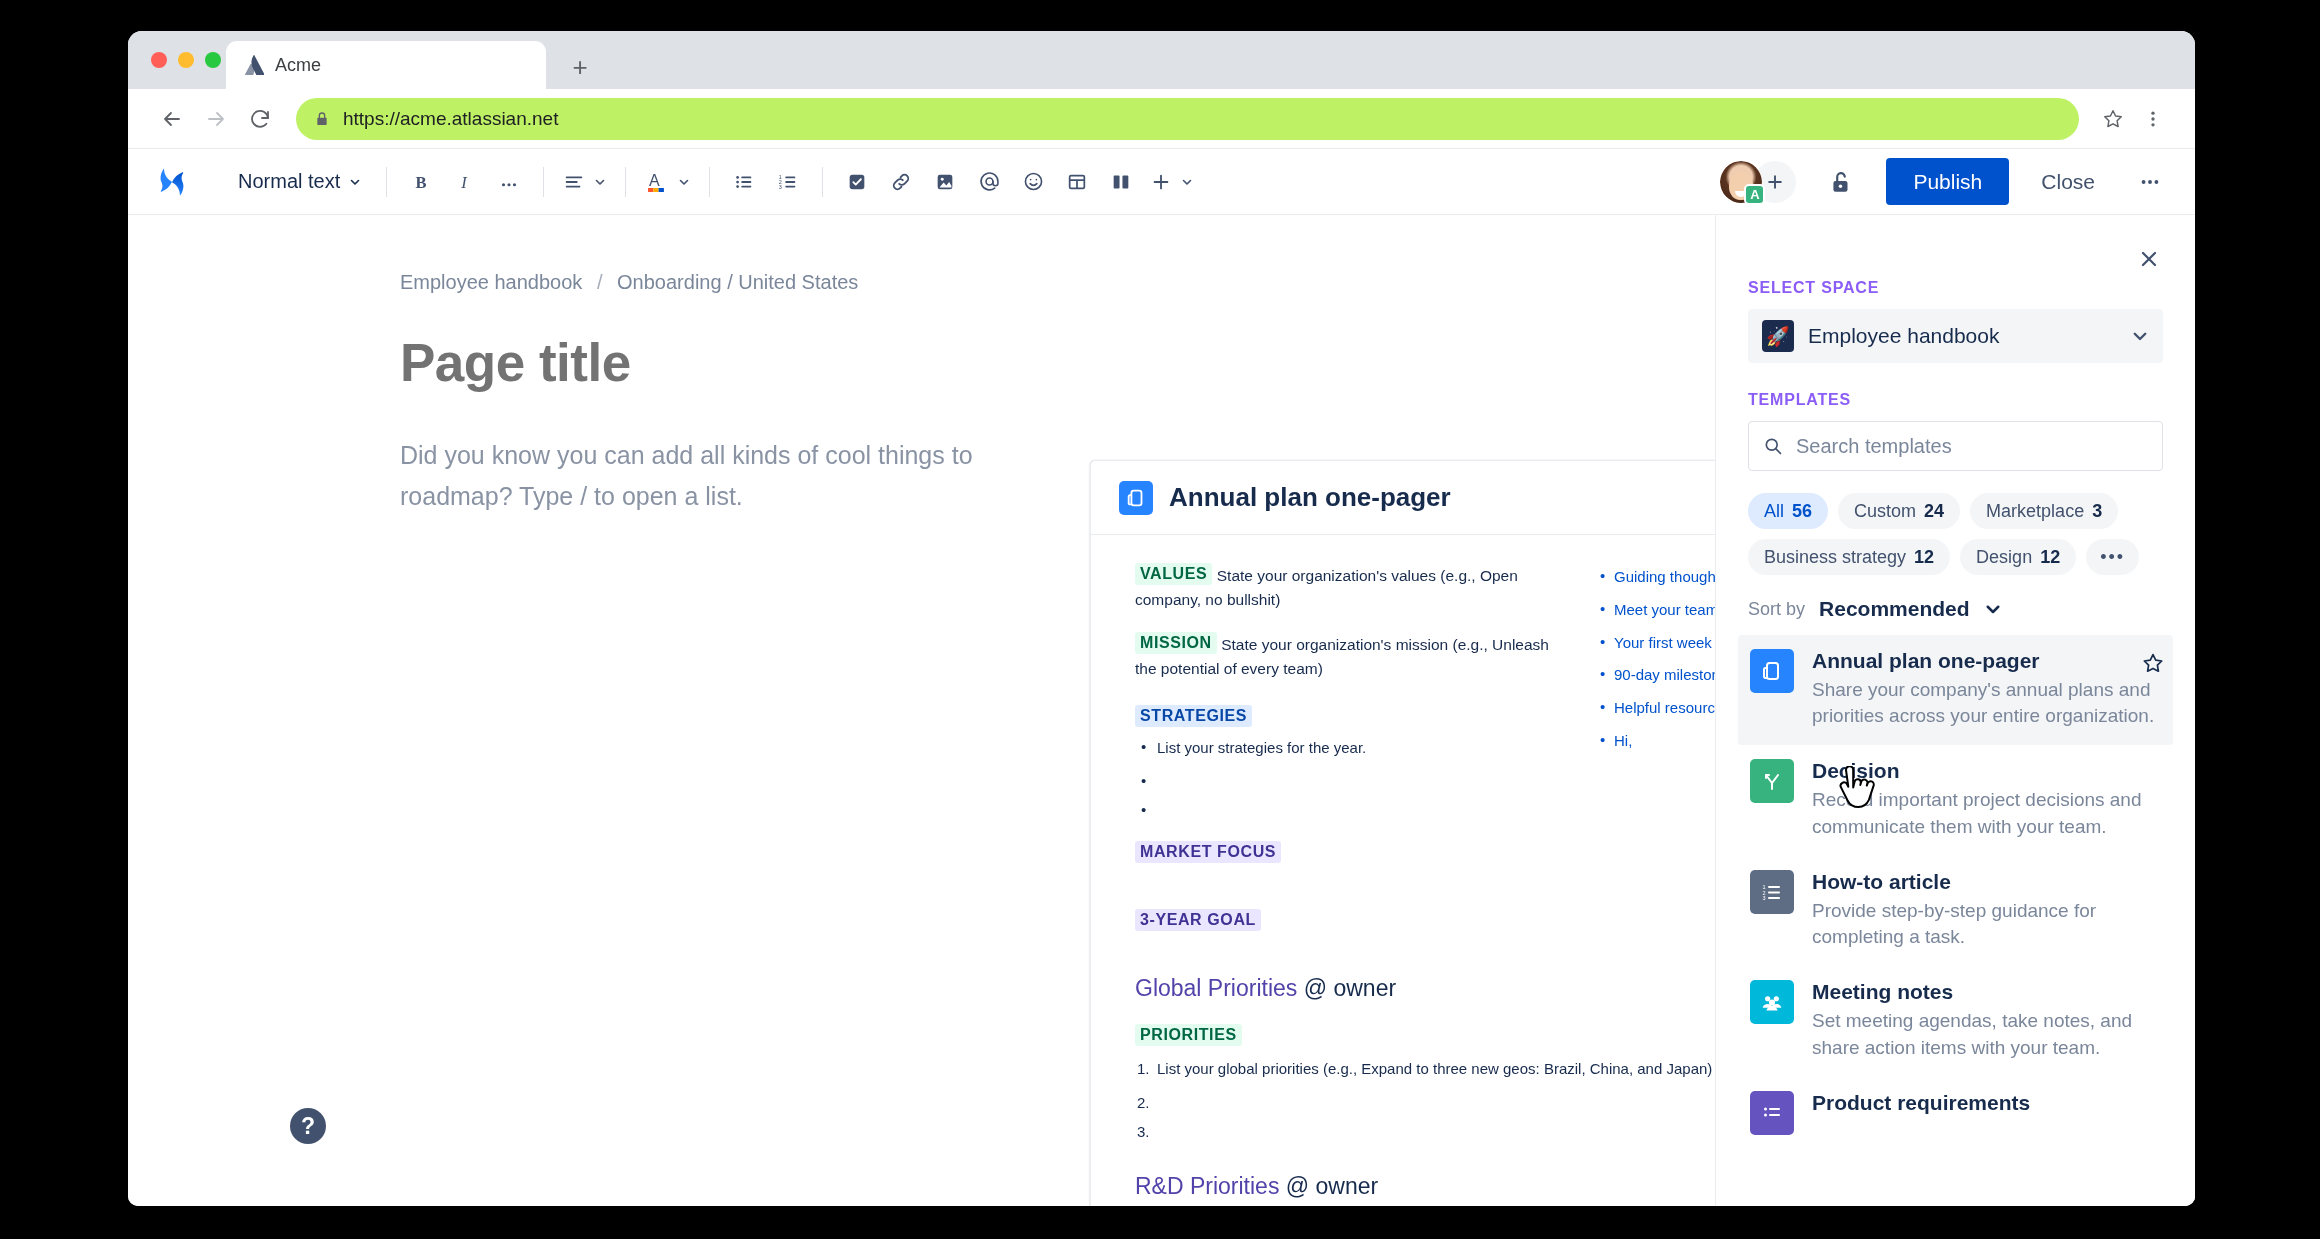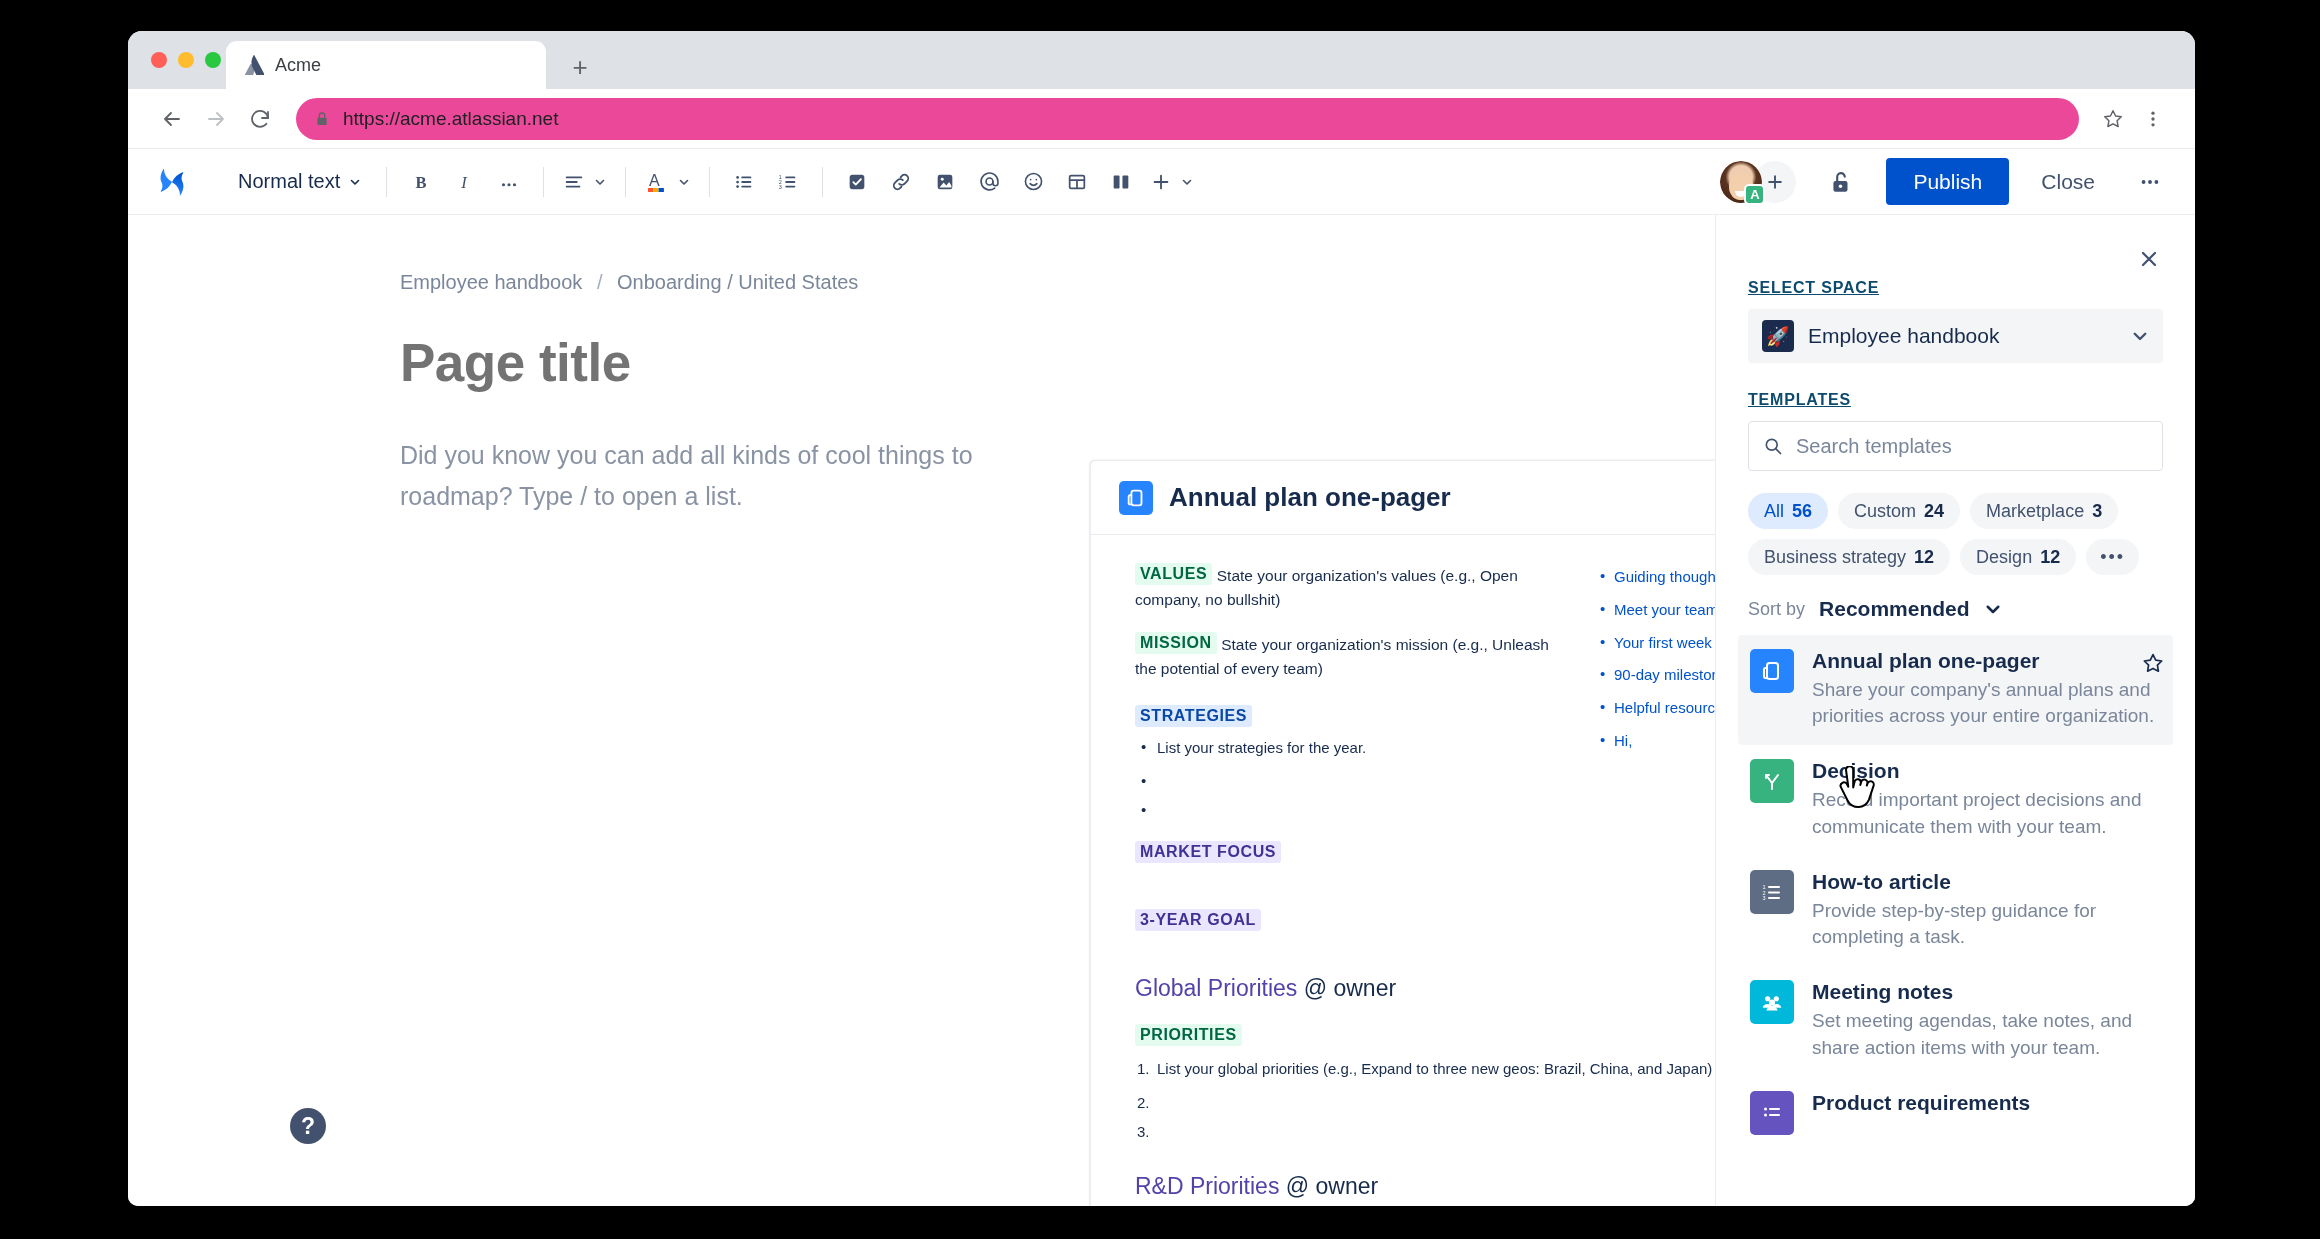--- a/index.html
+++ b/index.html
@@ -54,21 +54,21 @@
     padding: 0 22px; gap: 0px;
     border-bottom: 1px solid #e8eaed;
   }
   .navbtn {
     width: 44px; height: 44px; display: flex; align-items: center; justify-content: center;
     color: #5f6368; flex: none;
   }
   .navbtn.disabled { color: #bdc1c6; }
   .omnibox {
     flex: 1; height: 42px; margin-left: 14px; margin-right: 14px;
-    background: #ec4899; border-radius: 21px;
+    background: #bef264; border-radius: 21px;
     display: flex; align-items: center; padding: 0 18px; gap: 13px;
   }
   .omnibox .url { font-size: 19px; color: #202124; }
   .star-btn, .kebab-btn {
     width: 40px; height: 40px; display:flex; align-items:center; justify-content:center;
     color: #5f6368; flex:none;
   }
 
   
   .editor-toolbar {
@@ -228,22 +228,22 @@
     position: relative;
     padding: 0 32px;
     overflow: hidden;
   }
   .panel-close {
     position: absolute; right: 28px; top: 26px;
     width: 36px; height: 36px; color: #42526e;
     display:flex; align-items:center; justify-content:center;
   }
   .panel-label {
-    font-size: 16px; font-weight: 600; color: #0c4a6e;
-    letter-spacing: .8px; margin-bottom: 12px; text-decoration: underline;
+    font-size: 16px; font-weight: 600; color: #8b5cf6;
+    letter-spacing: .8px; margin-bottom: 12px;
   }
   .space-select {
     height: 54px; background: #f4f5f7; border-radius: 4px;
     display: flex; align-items: center; padding: 0 14px; gap: 14px;
     margin-bottom: 28px;
   }
   .space-emoji {
     width: 32px; height: 32px; border-radius: 4px; background: #1b2b4d;
     display:flex; align-items:center; justify-content:center; font-size: 19px; flex:none;
   }

